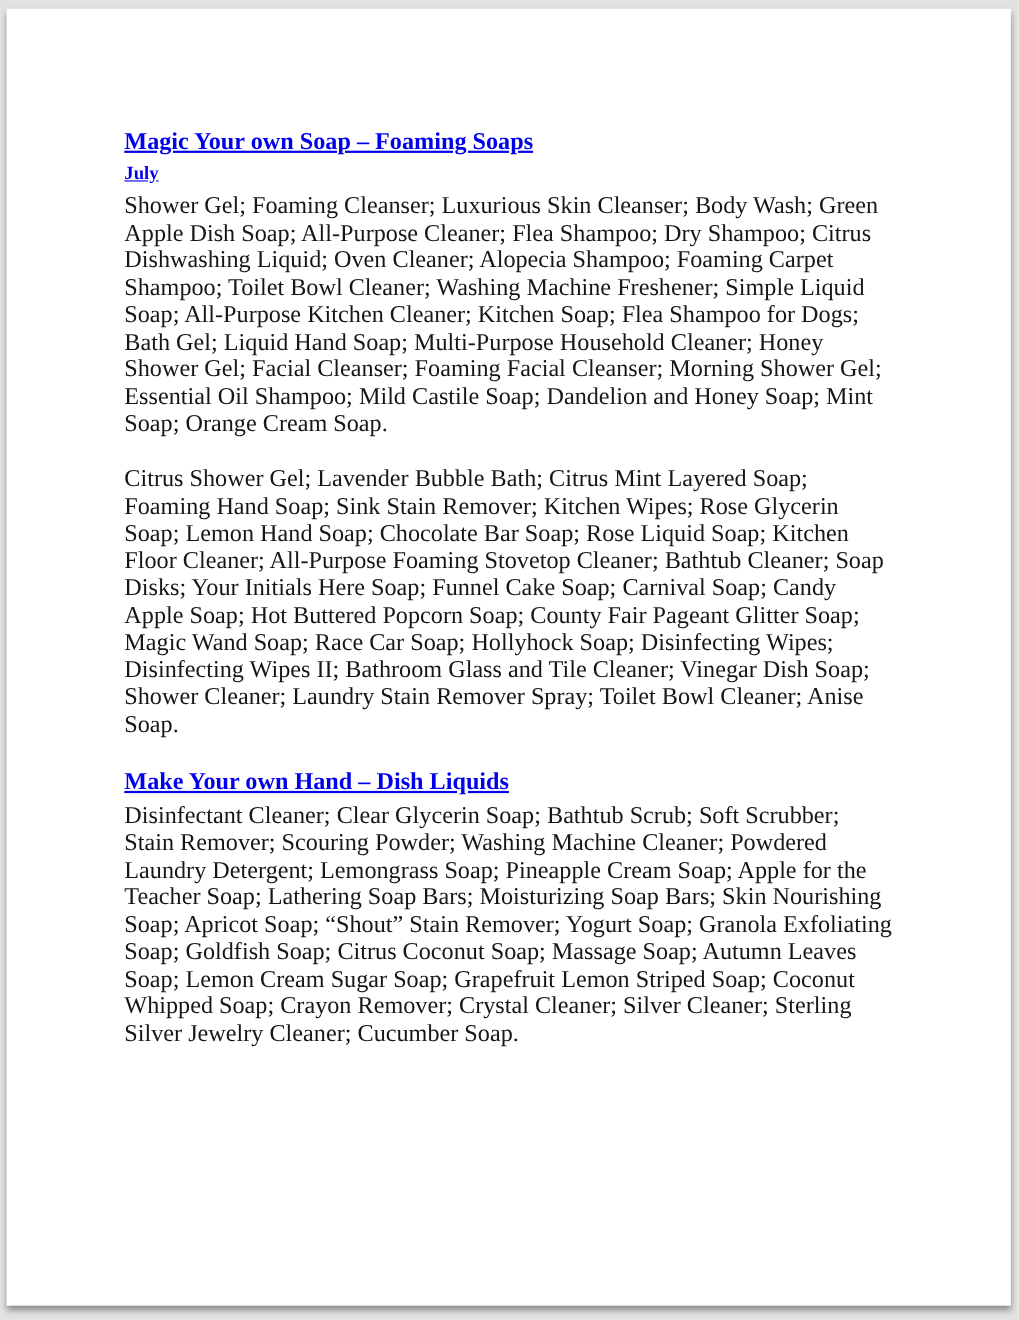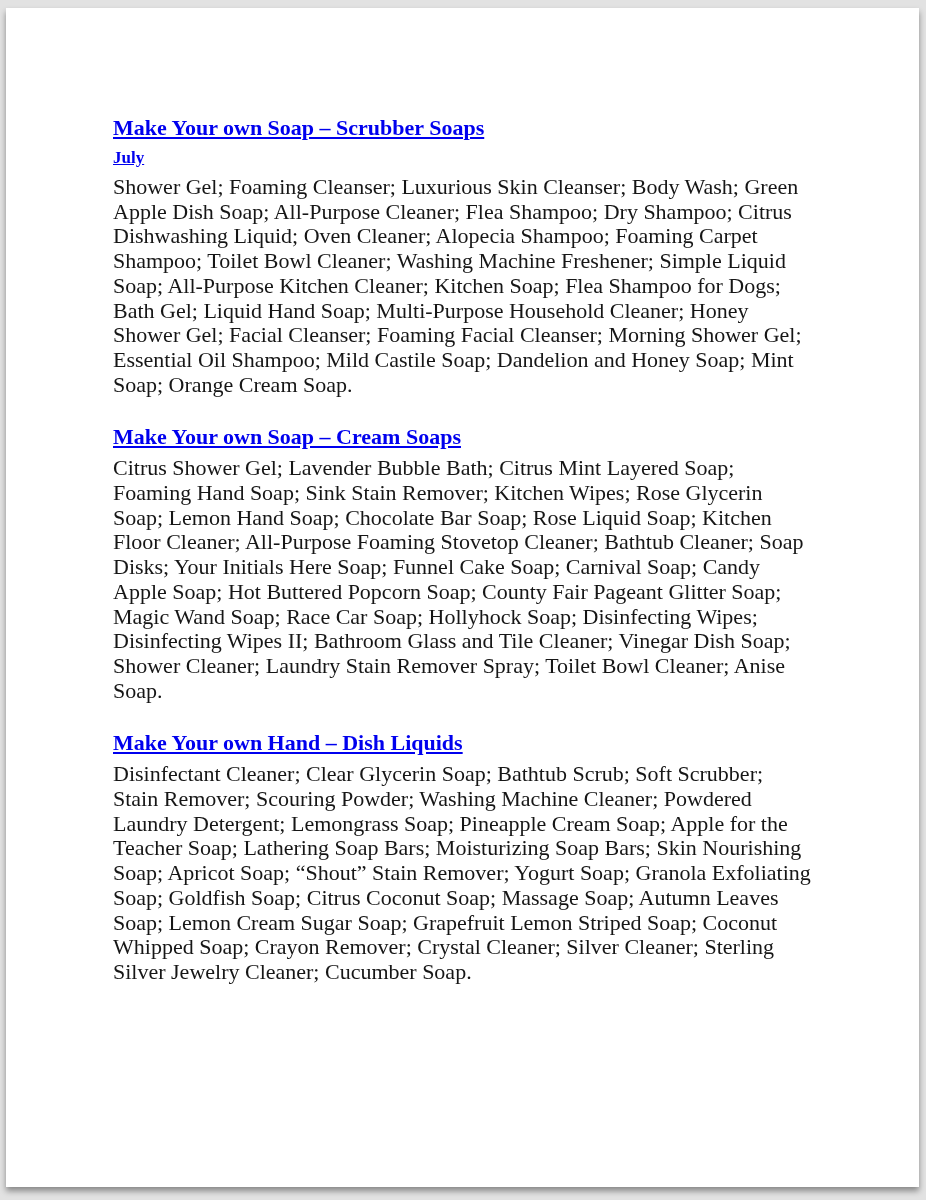--- a/index.html
+++ b/index.html
@@ -52,27 +52,26 @@
     line-height: 24.7px;
     color: var(--body-color, #161616);
     margin: 0;
   }
 </style>
 </head>
 <body style="background: rgb(226, 226, 226);">
 
 <main class="page">
   <section class="soap-section">
-    <h1 class="section-title">Make Your own Soap – Scrubber Soaps</h1>
+    <h1 class="section-title">Magic Your own Soap – Foaming Soaps</h1>
     <h2 class="section-month">July</h2>
     <p class="section-items">Shower Gel; Foaming Cleanser; Luxurious Skin Cleanser; Body Wash; Green Apple Dish Soap; All-Purpose Cleaner; Flea Shampoo; Dry Shampoo; Citrus Dishwashing Liquid; Oven Cleaner; Alopecia Shampoo; Foaming Carpet Shampoo; Toilet Bowl Cleaner; Washing Machine Freshener; Simple Liquid Soap; All-Purpose Kitchen Cleaner; Kitchen Soap; Flea Shampoo for Dogs; Bath Gel; Liquid Hand Soap; Multi-Purpose Household Cleaner; Honey Shower Gel; Facial Cleanser; Foaming Facial Cleanser; Morning Shower Gel; Essential Oil Shampoo; Mild Castile Soap; Dandelion and Honey Soap; Mint Soap; Orange Cream Soap.</p>
   </section>
 
   <section class="soap-section">
-    <h1 class="section-title">Make Your own Soap – Cream Soaps</h1>
     <p class="section-items">Citrus Shower Gel; Lavender Bubble Bath; Citrus Mint Layered Soap; Foaming Hand Soap; Sink Stain Remover; Kitchen Wipes; Rose Glycerin Soap; Lemon Hand Soap; Chocolate Bar Soap; Rose Liquid Soap; Kitchen Floor Cleaner; All-Purpose Foaming Stovetop Cleaner; Bathtub Cleaner; Soap Disks; Your Initials Here Soap; Funnel Cake Soap; Carnival Soap; Candy Apple Soap; Hot Buttered Popcorn Soap; County Fair Pageant Glitter Soap; Magic Wand Soap; Race Car Soap; Hollyhock Soap; Disinfecting Wipes; Disinfecting Wipes II; Bathroom Glass and Tile Cleaner; Vinegar Dish Soap; Shower Cleaner; Laundry Stain Remover Spray; Toilet Bowl Cleaner; Anise Soap.</p>
   </section>
 
   <section class="soap-section">
     <h1 class="section-title">Make Your own Hand – Dish Liquids</h1>
     <p class="section-items">Disinfectant Cleaner; Clear Glycerin Soap; Bathtub Scrub; Soft Scrubber; Stain Remover; Scouring Powder; Washing Machine Cleaner; Powdered Laundry Detergent; Lemongrass Soap; Pineapple Cream Soap; Apple for the Teacher Soap; Lathering Soap Bars; Moisturizing Soap Bars; Skin Nourishing Soap; Apricot Soap; “Shout” Stain Remover; Yogurt Soap; Granola Exfoliating Soap; Goldfish Soap; Citrus Coconut Soap; Massage Soap; Autumn Leaves Soap; Lemon Cream Sugar Soap; Grapefruit Lemon Striped Soap; Coconut Whipped Soap; Crayon Remover; Crystal Cleaner; Silver Cleaner; Sterling Silver Jewelry Cleaner; Cucumber Soap.</p>
   </section>
 
 </main>
 

